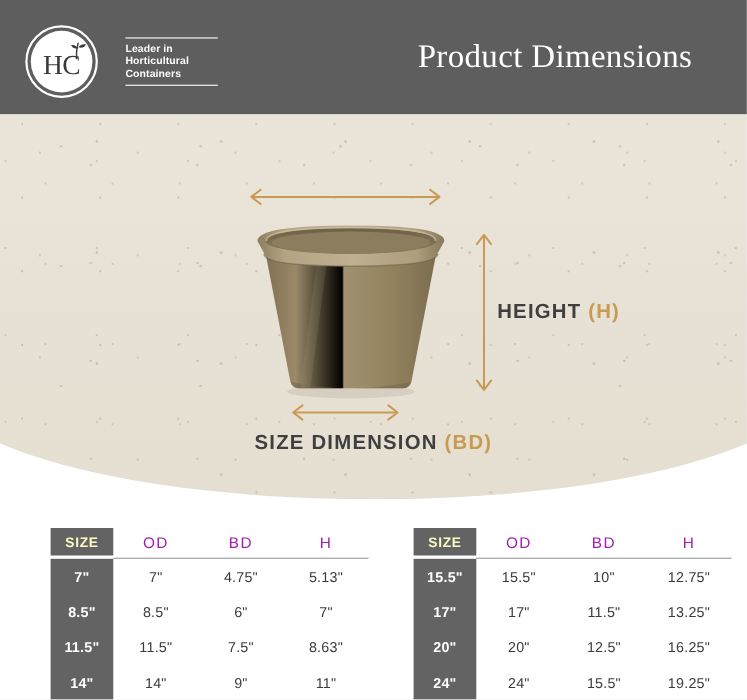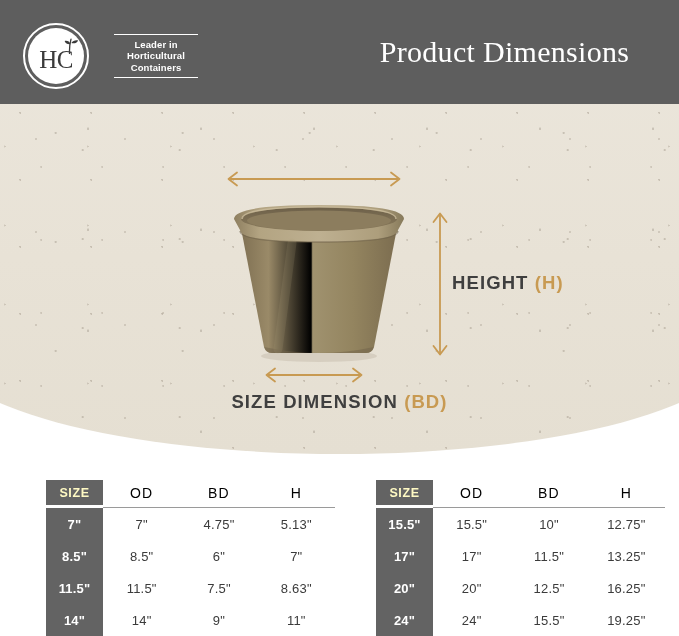--- a/index.html
+++ b/index.html
@@ -74,21 +74,21 @@
     padding-left: 12px;
     color: #ffffff;
   }
   #logo-text .rule {
     height: 1px;
     background: #ffffff;
     width: 84px;
   }
   #logo-text .lines {
     padding: 4px 0 4px 0;
-    text-align: center;
+    text-align: left;
     width: 84px;
   }
   #logo-text .lines div {
     font-family: "Liberation Sans", sans-serif;
     font-size: 9.5px;
     font-weight: 700;
     line-height: 11.5px;
     letter-spacing: 0.1px;
     white-space: nowrap;
   }
@@ -213,21 +213,21 @@
   }
   .grid .hrow {
     display: flex;
     height: 25px;
     align-items: center;
   }
   .grid .hrow .hcell {
     flex: 1;
     text-align: center;
     font-size: 14px;
-    color: #000000;
+    color: #a21caf;
     letter-spacing: 1.2px;
   }
   .grid .divider {
     height: 1px;
     background: #9a9a9a;
     margin: 2px 0 0 0;
   }
   .grid .drow {
     display: flex;
     height: 32px;

